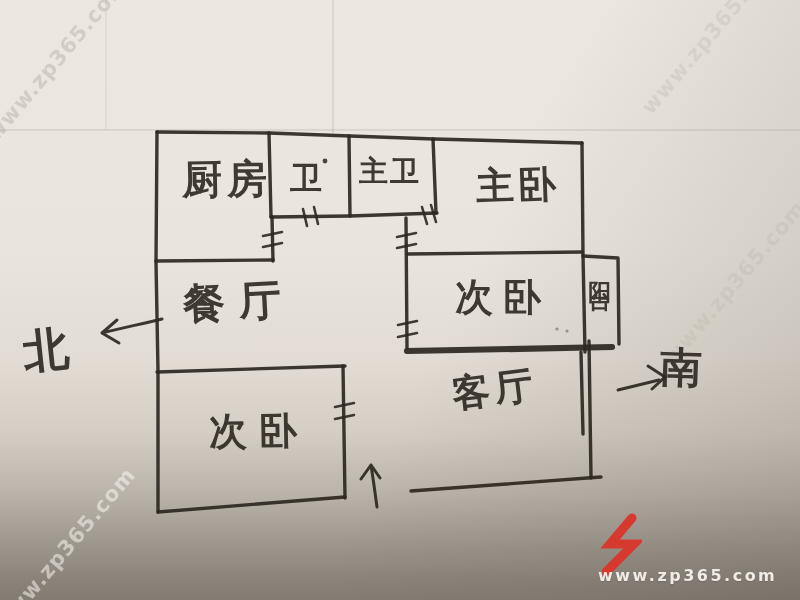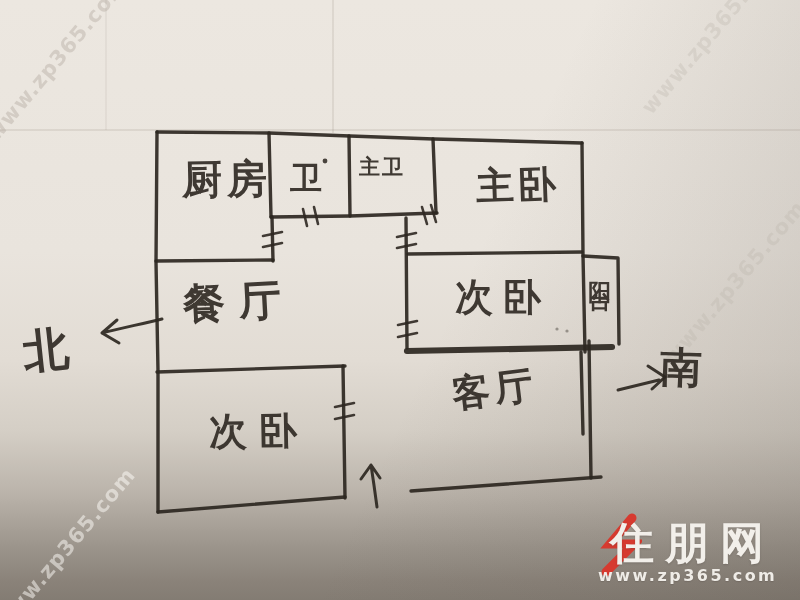--- a/index.html
+++ b/index.html
@@ -93,30 +93,29 @@
     <path class="arrow" d="M618,390 L659,380 M648,366 L665,377 L652,389"></path>
     <path class="arrow" d="M377,507 C375,492 373,478 371,465 M371,465 L361,479 M371,465 L380,478"></path>
 
     <circle class="ink-dot" cx="325" cy="161" r="2.4"></circle>
     <circle class="ink-dot faint" cx="557" cy="329" r="1.6"></circle>
     <circle class="ink-dot faint" cx="567" cy="331" r="1.6"></circle>
   </svg>
 
   <div class="room-label" style="left:182px;top:158px;font-size:40px;letter-spacing:5px;transform:rotate(-1deg);">厨房</div>
   <div class="room-label" style="left:290px;top:162px;font-size:32px;">卫</div>
-  <div class="room-label" style="left:359px;top:156px;font-size:21px;letter-spacing:2px;">主卫</div>
+  <div class="room-label" style="left:359px;top:156px;font-size:29px;letter-spacing:2px;">主卫</div>
   <div class="room-label" style="left:476px;top:166px;font-size:38px;letter-spacing:4px;transform:rotate(-2deg);">主卧</div>
   <div class="room-label" style="left:455px;top:278px;font-size:38px;letter-spacing:10px;">次卧</div>
   <div class="room-label vertical" style="left:588px;top:263px;font-size:23px;">阳台</div>
   <div class="room-label" style="left:183px;top:280px;font-size:42px;letter-spacing:14px;transform:rotate(-3deg);">餐厅</div>
   <div class="room-label" style="left:209px;top:412px;font-size:38px;letter-spacing:12px;transform:rotate(-1deg);">次卧</div>
   <div class="room-label" style="left:452px;top:370px;font-size:38px;letter-spacing:5px;transform:rotate(-7deg);">客厅</div>
 
   <div class="room-label" style="left:23px;top:326px;font-size:46px;transform:rotate(-6deg);">北</div>
   <div class="room-label" style="left:660px;top:346px;font-size:42px;transform:rotate(2deg);">南</div>
 
   <svg class="brand-bolt" width="48" height="64" viewBox="0 0 48 64">
     <polyline points="38,6 16,32 40,32 12,60" fill="none" stroke="var(--accent)" stroke-width="9" stroke-linecap="round" stroke-linejoin="miter"></polyline>
   </svg>
-  <div class="brand">住朋网</div>
   <div class="brand-url">www.zp365.com</div>
 
 </div>
 
 </body></html>

